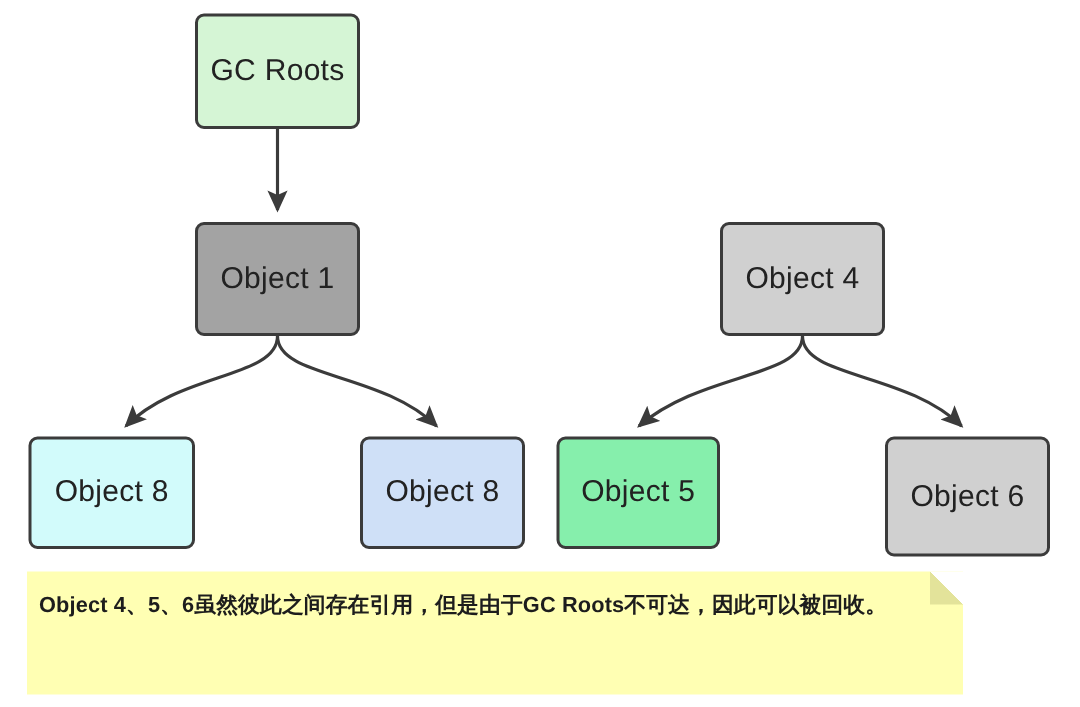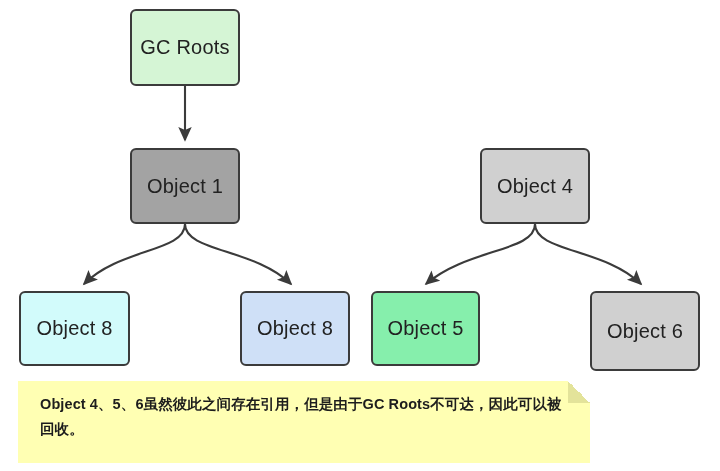--- a/index.html
+++ b/index.html
@@ -38,25 +38,25 @@
     letter-spacing: 0.2px;
     white-space: nowrap;
   }
   .node-label {
     pointer-events: none;
   }
   #note {
     position: absolute;
     left: 18px;
     top: 381px;
-    width: 572px;
+    width: 624px;
     height: 82px;
     background: #ffffb3;
     box-sizing: border-box;
-    padding: 11px 18px 0 22px;
+    padding: 11px 18px 0 8px;
   }
   #note-fold {
     position: absolute;
     right: 0;
     top: 0;
     width: 22px;
     height: 22px;
     background: linear-gradient(225deg, #ffffff 0%, #ffffff 50%, #e3e39a 50%, #e3e39a 100%);
   }
   #note-text {

